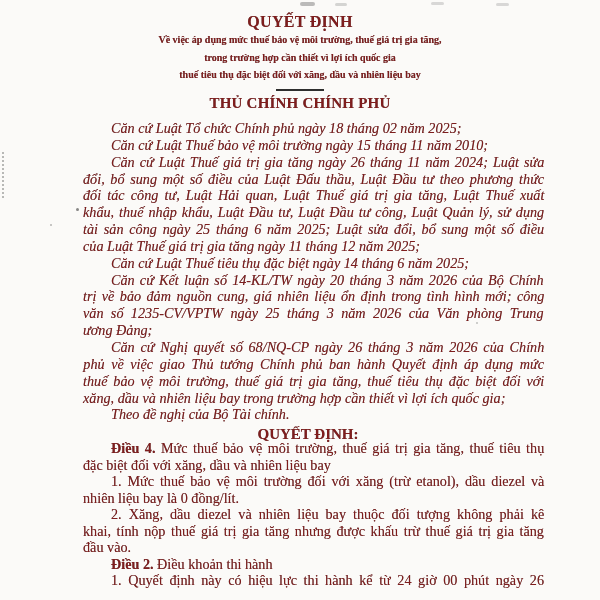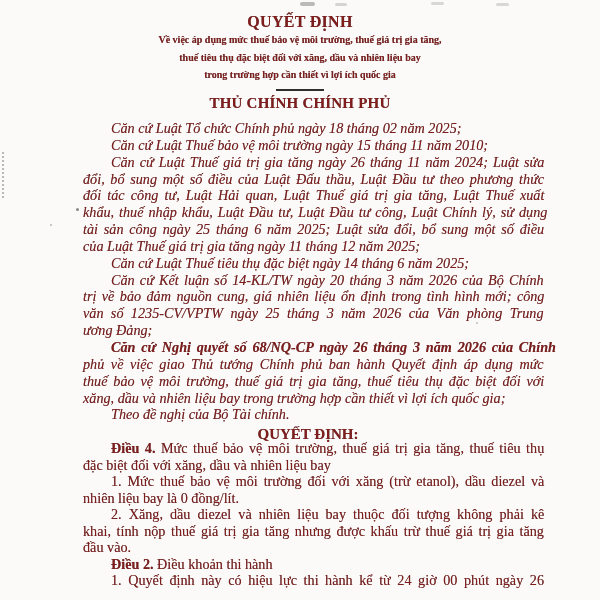--- a/index.html
+++ b/index.html
@@ -38,42 +38,42 @@
   .p3{left:476px;top:322px;width:2px;height:2px;background:rgba(20,20,20,.25);}
 </style>
 </head>
 <body>
 
 <div class="screen">
 
   <div class="header">
     <div class="title">QUYẾT ĐỊNH</div>
     <div class="subtitle">Về việc áp dụng mức thuế bảo vệ môi trường, thuế giá trị gia tăng,</div>
+    <div class="subtitle">trong trường hợp cần thiết vì lợi ích quốc gia</div>
     <div class="subtitle">thuế tiêu thụ đặc biệt đối với xăng, dầu và nhiên liệu bay</div>
-    <div class="subtitle">trong trường hợp cần thiết vì lợi ích quốc gia</div>
     <div class="divider"></div>
     <div class="authority">THỦ CHÍNH CHÍNH PHỦ</div>
   </div>
 
   <div class="preamble textcol">
       <div class="line ind"><span class="lc">Căn cứ Luật Tổ chức Chính phủ ngày 18 tháng 02 năm 2025;</span></div>
       <div class="line ind"><span class="lc">Căn cứ Luật Thuế bảo vệ môi trường ngày 15 tháng 11 năm 2010;</span></div>
       <div class="line ind just" style="word-spacing: 1.47px;"><span class="lc">Căn cứ Luật Thuế giá trị gia tăng ngày 26 tháng 11 năm 2024; Luật sửa</span></div>
       <div class="line just" style="word-spacing: 2.13px;"><span class="lc">đổi, bổ sung một số điều của Luật Đấu thầu, Luật Đầu tư theo phương thức</span></div>
       <div class="line just" style="word-spacing: 2.6px;"><span class="lc">đối tác công tư, Luật Hải quan, Luật Thuế giá trị gia tăng, Luật Thuế xuất</span></div>
-      <div class="line just" style="word-spacing: 1.4px;"><span class="lc">khẩu, thuế nhập khẩu, Luật Đầu tư, Luật Đầu tư công, Luật Chính lý, sử dụng</span></div>
+      <div class="line just" style="word-spacing: 1.4px;"><span class="lc">khẩu, thuế nhập khẩu, Luật Đầu tư, Luật Đầu tư công, Luật Quản lý, sử dụng</span></div>
       <div class="line just" style="word-spacing: 2.25px;"><span class="lc">tài sản công ngày 25 tháng 6 năm 2025; Luật sửa đổi, bổ sung một số điều</span></div>
       <div class="line"><span class="lc">của Luật Thuế giá trị gia tăng ngày 11 tháng 12 năm 2025;</span></div>
       <div class="line ind"><span class="lc">Căn cứ Luật Thuế tiêu thụ đặc biệt ngày 14 tháng 6 năm 2025;</span></div>
       <div class="line ind just" style="word-spacing: 1.64px;"><span class="lc">Căn cứ Kết luận số 14-KL/TW ngày 20 tháng 3 năm 2026 của Bộ Chính</span></div>
       <div class="line just" style="word-spacing: 1.87px;"><span class="lc">trị về bảo đảm nguồn cung, giá nhiên liệu ổn định trong tình hình mới; công</span></div>
       <div class="line just" style="word-spacing: 3.83px;"><span class="lc">văn số 1235-CV/VPTW ngày 25 tháng 3 năm 2026 của Văn phòng Trung</span></div>
       <div class="line"><span class="lc">ương Đảng;</span></div>
-      <div class="line ind just" style="word-spacing: 2.23px; font-weight: bold;"><span class="lc">Căn cứ Nghị quyết số 68/NQ-CP ngày 26 tháng 3 năm 2026 của Chính</span></div>
-      <div class="line just" style="word-spacing: 3px;"><span class="lc">phủ về việc giao Thủ tướng Chính phủ ban hành Quyết định áp dụng mức</span></div>
+      <div class="line ind just" style="word-spacing: 2.23px;"><span class="lc">Căn cứ Nghị quyết số 68/NQ-CP ngày 26 tháng 3 năm 2026 của Chính</span></div>
+      <div class="line just" style="word-spacing: 3px; text-align: right;"><span class="lc">phủ về việc giao Thủ tướng Chính phủ ban hành Quyết định áp dụng mức</span></div>
       <div class="line just" style="word-spacing: 2.38px;"><span class="lc">thuế bảo vệ môi trường, thuế giá trị gia tăng, thuế tiêu thụ đặc biệt đối với</span></div>
       <div class="line"><span class="lc">xăng, dầu và nhiên liệu bay trong trường hợp cần thiết vì lợi ích quốc gia;</span></div>
       <div class="line ind"><span class="lc">Theo đề nghị của Bộ Tài chính.</span></div>
     </div>
 
   <div class="decision-heading">QUYẾT ĐỊNH:</div>
 
   <div class="operative textcol">
       <div class="line ind just" style="word-spacing: 1.93px;"><span class="lc"><b>Điều 4.</b> Mức thuế bảo vệ môi trường, thuế giá trị gia tăng, thuế tiêu thụ</span></div>
       <div class="line"><span class="lc">đặc biệt đối với xăng, dầu và nhiên liệu bay</span></div>

